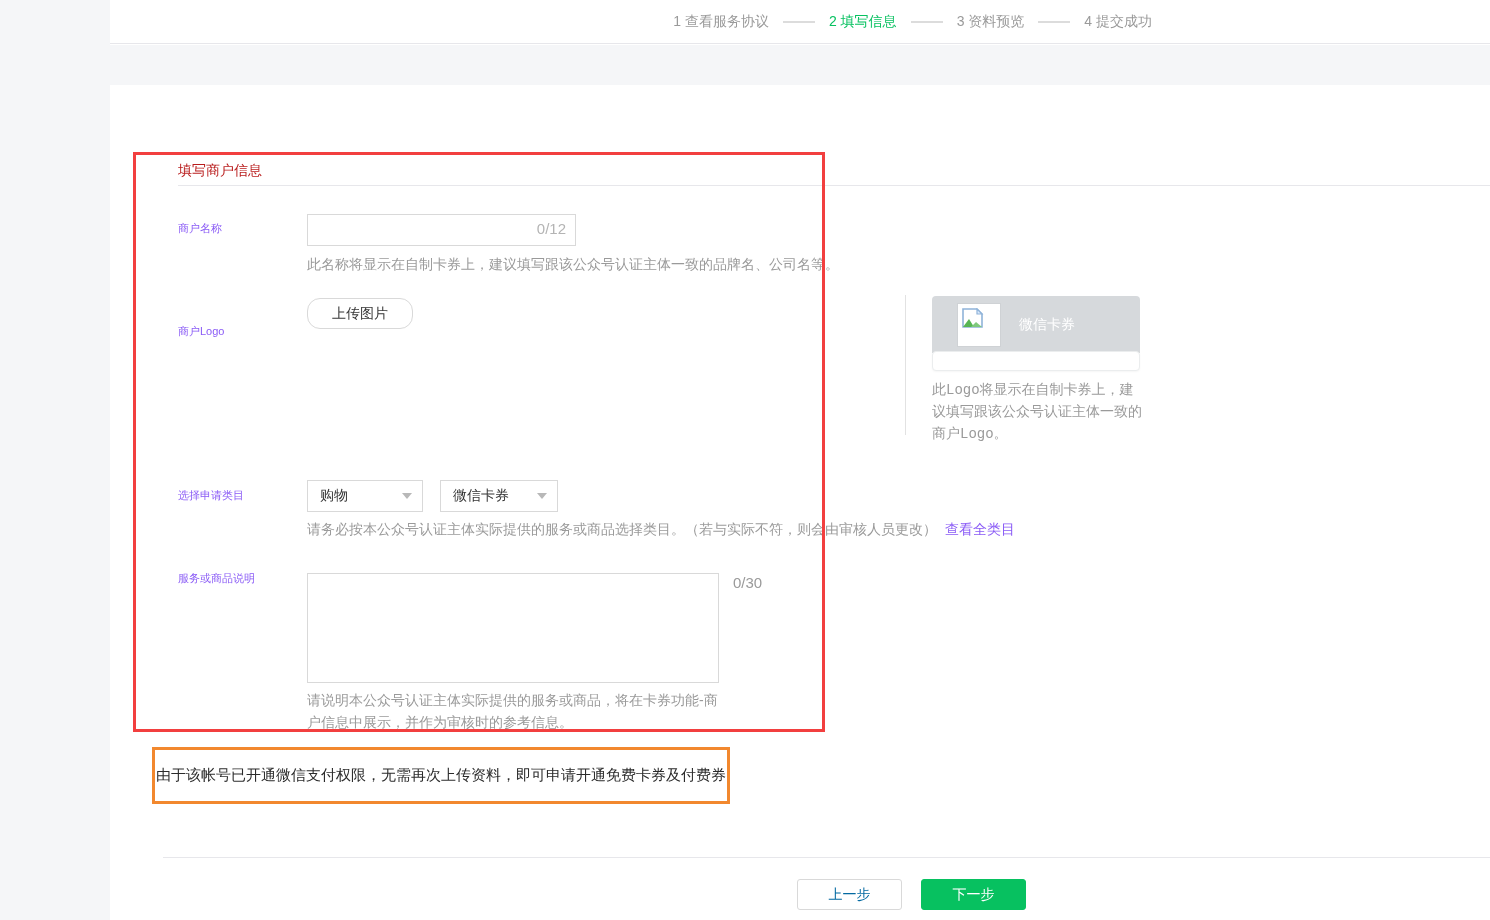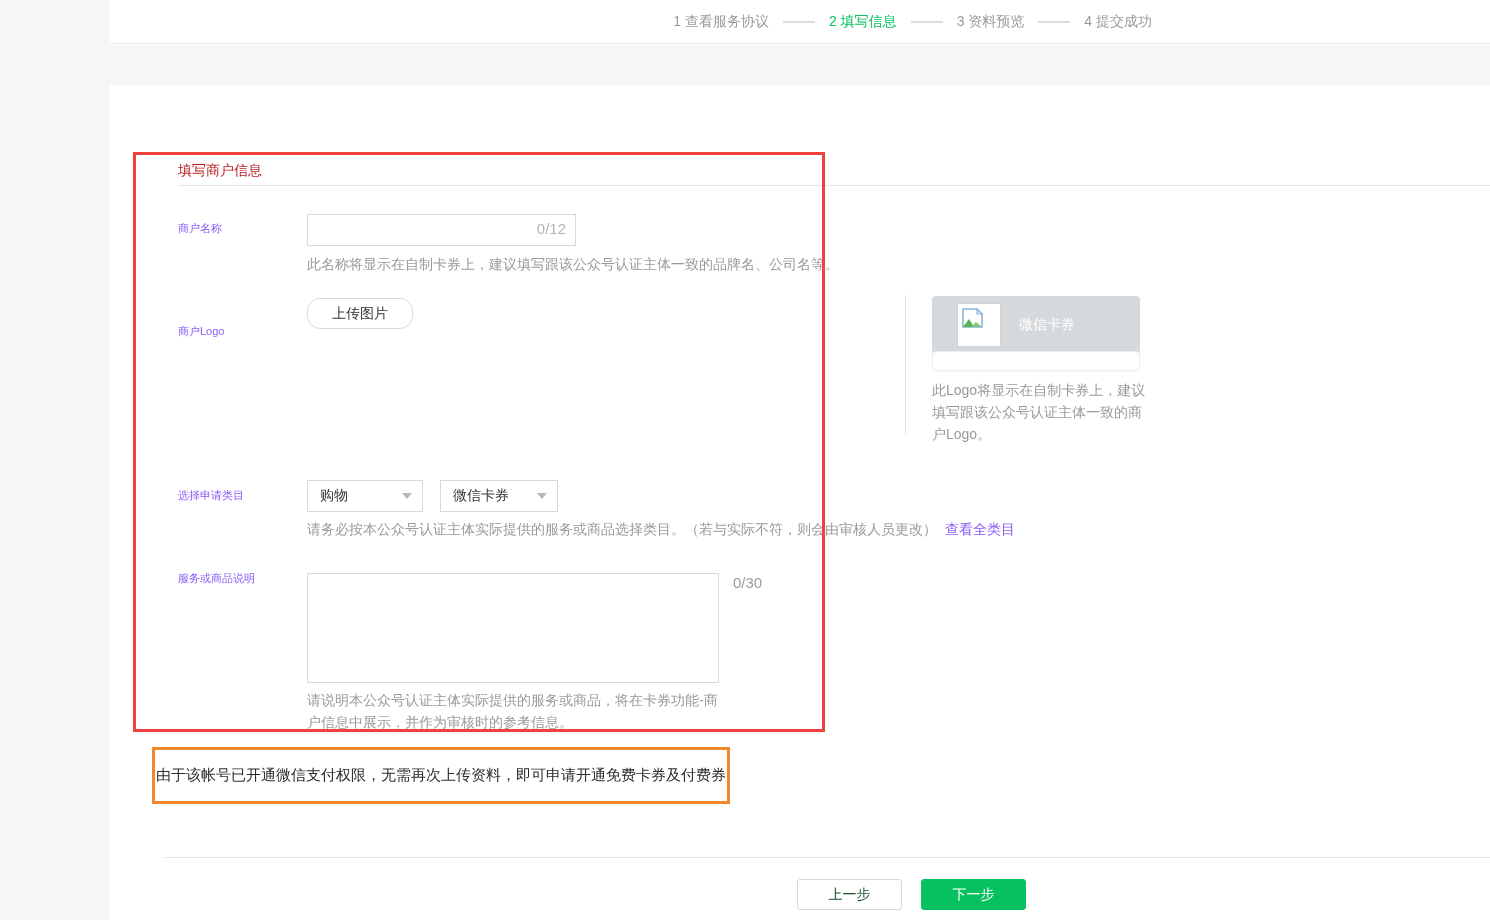--- a/index.html
+++ b/index.html
@@ -42,21 +42,21 @@
   
   .preview-divider { position:absolute; left:905px; top:295px; width:0; height:140px; border-left:1px solid #e2e2e2; }
   .preview { position:absolute; left:932px; top:296px; width:208px; }
   .coupon-head { height:57px; background:#d6d9dc; border-radius:4px 4px 0 0;
     display:flex; align-items:center; padding-left:25px; }
   .logo-box { width:44px; height:44px; background:#fff; border:1px solid #cfd2d5;
     display:flex; align-items:flex-start; padding:4px; }
   .coupon-title { color:#fff; font-size:14px; margin-left:18px; }
   .coupon-tail { height:20px; background:#fff; border:1px solid #ebedee; border-radius:4px;
     margin-top:-2px; box-shadow:0 1px 2px rgba(0,0,0,0.04); }
-  .preview-help { margin-top:8px; width:215px; }
+  .preview-help { margin-top:8px; width:215px;font-family:Liberation Mono, monospace; }
 
   
   .dropdown { position:absolute; top:480px; height:32px; border:1px solid #d9d9d9; background:#fff;
     display:flex; align-items:center; justify-content:space-between; padding:0 10px 0 12px;
     font-size:14px; color:#353535; cursor:pointer; }
   .dd1 { left:307px; width:116px; }
   .dd2 { left:440px; width:118px; }
   .caret { width:0; height:0; border-left:5px solid transparent; border-right:5px solid transparent;
     border-top:6px solid #b8b8b8; }
   .cat-help-row { position:absolute; left:307px; top:518px; white-space:nowrap; }
@@ -76,21 +76,21 @@
 
   
   .anno { position:absolute; pointer-events:none; background:transparent; }
   .anno-red { left:133px; top:152px; width:692px; height:580px; border:3px solid #f23f3f; }
   .anno-orange { left:152px; top:747px; width:578px; height:57px; border:3px solid #f2882e; }
 
   
   .footer-divider { position:absolute; left:163px; top:857px; right:0; height:0; border-top:1px solid #e7e7eb; }
   .btn { position:absolute; top:879px; width:105px; height:31px; font-size:14px; border-radius:3px;
     cursor:pointer; font-family:inherit; }
-  .btn-prev { left:797px; background:#fff; border:1px solid #d9d9d9; color:#14532d; }
+  .btn-prev { left:797px; background:#fff; border:1px solid #d9d9d9; color:#0369a1; }
   .btn-next { left:921px; background:#07c160; border:1px solid #07c160; color:#fff; }
 </style>
 </head>
 <body>
 
 <div id="app">
 
   <div class="side-rail"></div>
 
   <div class="topbar">

